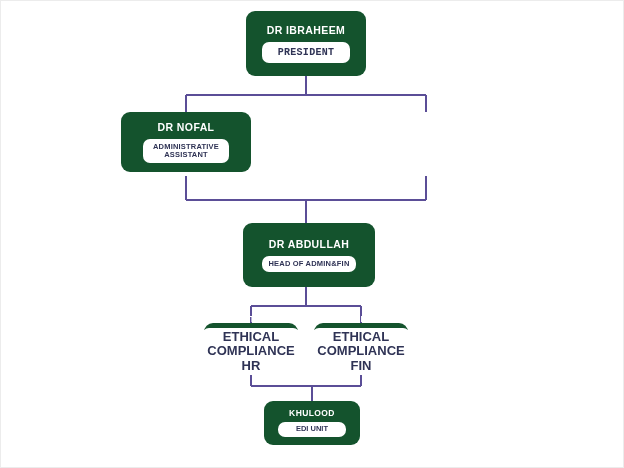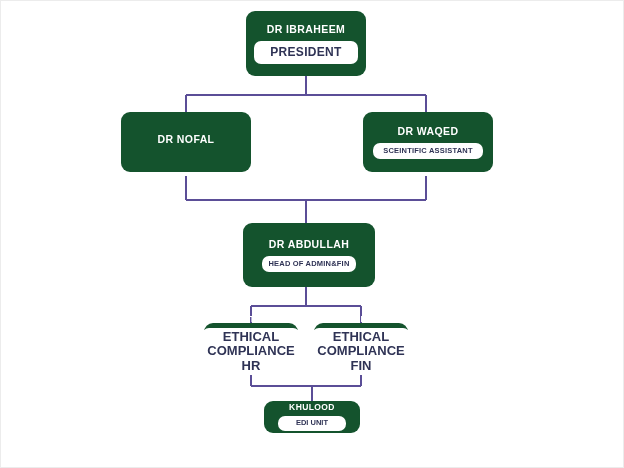--- a/index.html
+++ b/index.html
@@ -51,21 +51,21 @@
     font-weight: bold;
     text-align: center;
     border-radius: 7px;
     line-height: 1.12;
     box-sizing: border-box;
   }
 
   
   .lvl1 { left: 245px; top: 10px; width: 120px; height: 65px; }
   .lvl1 .node-name { font-size: 10.5px; margin-bottom: 6px; }
-  .lvl1 .node-role { font-size: 12px; padding: 5px 16px; letter-spacing: 0.3px; }
+  .lvl1 .node-role { font-size: 10px; padding: 5px 16px; letter-spacing: 0.3px; font-family: Liberation Mono, monospace; }
 
   
   .lvl2 { top: 111px; width: 130px; height: 60px; }
   .lvl2.left  { left: 120px; }
   .lvl2.right { left: 362px; }
   .lvl2 .node-name { font-size: 10.5px; margin-bottom: 6px; }
   .lvl2 .node-role { font-size: 7.5px; padding: 4px 10px; letter-spacing: 0.2px; }
 
   
   .lvl3 { left: 242px; top: 222px; width: 132px; height: 64px; }
@@ -73,21 +73,21 @@
   .lvl3 .node-role { font-size: 7.5px; padding: 4px 6px; letter-spacing: 0.2px; }
 
   
   .lvl4 { top: 322px; width: 94px; height: 44px; }
   .lvl4.left  { left: 203px; }
   .lvl4.right { left: 313px; }
   .lvl4 .node-name { font-size: 8.5px; margin-bottom: 3px; }
   .lvl4 .node-role { font-size: 13px; padding: 2px 5px; }
 
   
-  .lvl5 { left: 263px; top: 400px; width: 96px; height: 32px; }
+  .lvl5 { left: 263px; top: 400px; width: 96px; height: 44px; }
   .lvl5 .node-name { font-size: 8.5px; margin-bottom: 3px; }
   .lvl5 .node-role { font-size: 7.5px; padding: 3px 18px; }
 </style>
 </head>
 <body>
 
 <div id="chart-canvas">
 
   <svg id="connector-layer" viewBox="0 0 624 468" xmlns="http://www.w3.org/2000/svg">
     <g fill="none" stroke="#5b4e97" stroke-width="2">
@@ -114,26 +114,26 @@
     </g>
   </svg>
 
   <div class="node lvl1">
     <div class="node-name">DR IBRAHEEM</div>
     <div class="node-role">PRESIDENT</div>
   </div>
 
   <div class="node lvl2 left">
     <div class="node-name">DR NOFAL</div>
+    <div class="node-role">
+      <span>ADMINISTRATIVE</span><br>
+      <span>ASSISTANT</span>
+    </div>
   </div>
 
-  <div class="node lvl2 right">
-    <div class="node-name">DR WAQED</div>
-    <div class="node-role">SCEINTIFIC ASSISTANT</div>
-  </div>
 
   <div class="node lvl3">
     <div class="node-name">DR ABDULLAH</div>
     <div class="node-role">HEAD OF ADMIN&amp;FIN</div>
   </div>
 
   <div class="node lvl4 left">
     <div class="node-name">MUSTAFA</div>
     <div class="node-role">
       <span>ETHICAL</span><br>

